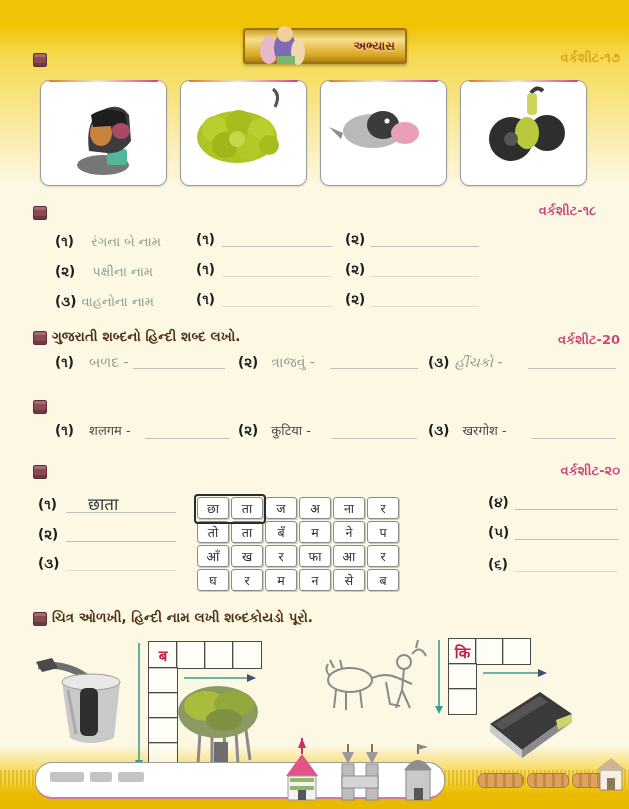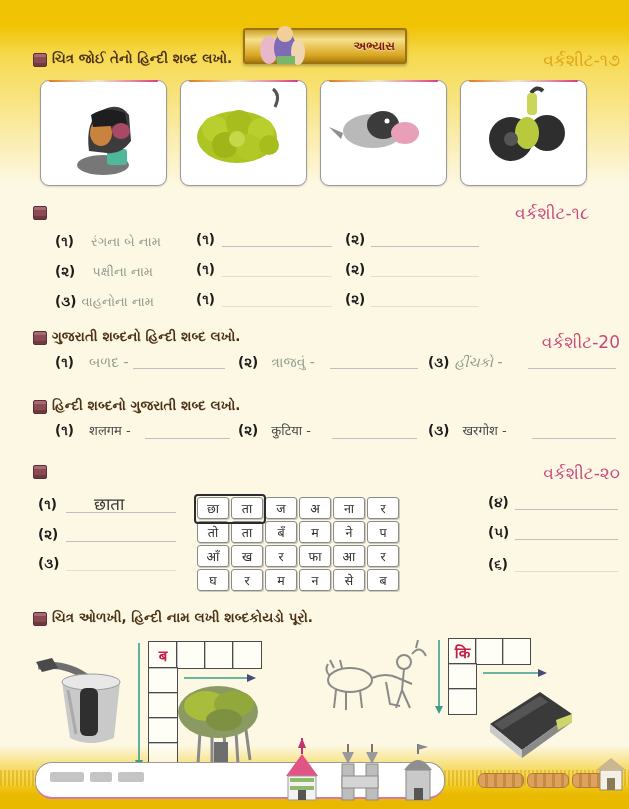--- a/index.html
+++ b/index.html
@@ -1,21 +1,21 @@
 <!DOCTYPE html>
 <html><head>
 <meta charset="utf-8">
 <style>
   html,body{margin:0;padding:0;}
   body{font-family:"DejaVu Sans",sans-serif;background:#888;}
   #page{position:relative;width:629px;height:809px;margin:0 auto;overflow:hidden;
         background:linear-gradient(180deg,#f0c304 0px,#f0c304 26px,#f6d94e 55px,#fdf8e4 185px,#fdf8e4 745px,#f2cd26 782px,#e9b900 795px,#e9b900 809px);}
   .abs{position:absolute;}
   .qtitle{font-weight:bold;font-size:13.5px;color:#4c3317;}
-  .wsheet{font-weight:normal;font-size:17px;}
+  .wsheet{font-weight:bold;font-size:13px;}
   .ws-gold{color:#dfa414;}
   .ws-pink{color:#c8497b;}
   .bullet{width:12px;height:12px;background:#8a4a52;border-radius:2px;border:1px solid #5e2e36;
           box-shadow:inset 0 3px 0 #a86a72, inset 0 -3px 0 #6e3a42;}
   .imgbox{width:125px;height:104px;background:#fff;border:1.5px solid #9a9a9a;border-radius:9px;
           box-shadow:0 1px 2px rgba(0,0,0,.15);}
   .imgbox .topedge{position:absolute;top:-1.5px;left:8px;right:8px;height:2.5px;border-radius:2px;
           background:linear-gradient(90deg,#e07b20,#f3e6c8 45%,#d63d8c);}
   .num{font-weight:bold;font-size:13.5px;color:#1b1b1b;}
   .glabel{font-size:13px;color:#8f9b8d;}
@@ -48,21 +48,20 @@
   </div>
   <svg class="abs" style="left:255px;top:20px;" width="52" height="48">
     <ellipse cx="14" cy="30" rx="9" ry="14" fill="#e8b7c8"></ellipse>
     <ellipse cx="30" cy="28" rx="11" ry="16" fill="#7d6bb5"></ellipse>
     <ellipse cx="30" cy="14" rx="8" ry="8" fill="#f2cf9a"></ellipse>
     <ellipse cx="43" cy="32" rx="7" ry="13" fill="#f0d6ae"></ellipse>
     <rect x="22" y="36" width="18" height="8" fill="#79b56a"></rect>
   </svg>
 
   <div class="abs bullet" style="left:33px;top:53px;"></div>
-  <div class="abs qtitle" style="left:52px;top:50px;">ચિત્ર જોઈ તેનો હિન્દી શબ્દ લખો.</div>
   <div class="abs wsheet ws-gold" style="left:515px;top:50px;width:105px;text-align:right;">વર્કશીટ-૧૭</div>
 
   <div class="abs imgbox" style="left:40px;top:80px;">
     <div class="topedge"></div>
     <svg width="122" height="100">
       <ellipse cx="62" cy="84" rx="26" ry="10" fill="#777"></ellipse>
       <rect x="66" y="68" width="20" height="16" rx="3" fill="#4fb89a"></rect>
       <path d="M48 70 Q44 40 60 30 Q78 20 88 34 L90 60 Q80 74 66 72 Z" fill="#3c3c3c"></path>
       <ellipse cx="60" cy="52" rx="11" ry="13" fill="#c9833f"></ellipse>
       <path d="M50 34 Q64 24 84 32 L86 44 L52 46 Z" fill="#1e1e1e"></path>
@@ -99,21 +98,21 @@
       <path d="M70 12 Q76 4 82 10" stroke="#3a3a3a" stroke-width="4" fill="none"></path>
       <rect x="66" y="12" width="10" height="22" rx="4" fill="#c9d65a"></rect>
       <circle cx="50" cy="58" r="22" fill="#2e2e2e"></circle>
       <circle cx="86" cy="52" r="18" fill="#2e2e2e"></circle>
       <ellipse cx="66" cy="52" rx="12" ry="16" fill="#b9c93e"></ellipse>
       <circle cx="50" cy="58" r="7" fill="#555"></circle>
     </svg>
   </div>
 
   <div class="abs bullet" style="left:33px;top:206px;"></div>
-  <div class="abs wsheet ws-pink" style="left:515px;top:203px;width:105px;text-align:left;">વર્કશીટ-૧૮</div>
+  <div class="abs wsheet ws-pink" style="left:515px;top:203px;width:105px;text-align:center;">વર્કશીટ-૧૮</div>
 
   <div class="abs" style="left:55px;top:231px;">
     <span class="num">(૧)</span>
     <span class="glabel" style="margin-left:12px;">રંગના બે નામ</span>
   </div>
   <span class="abs num" style="left:196px;top:231px;">(૧)</span>
   <div class="abs line" style="left:222px;top:246px;width:110px;"></div>
   <span class="abs num" style="left:345px;top:231px;">(૨)</span>
   <div class="abs line" style="left:371px;top:246px;width:108px;"></div>
 
@@ -149,21 +148,20 @@
     <span class="gword" style="margin-left:8px;">ત્રાજવું -</span>
   </div>
   <div class="abs line" style="left:330px;top:368px;width:88px;"></div>
   <div class="abs" style="left:428px;top:352px;">
     <span class="num">(૩)</span>
     <span class="gword" style="margin-left:0;font-style:italic;">હીંચકો -</span>
   </div>
   <div class="abs line" style="left:528px;top:368px;width:88px;"></div>
 
   <div class="abs bullet" style="left:33px;top:400px;"></div>
-  <div class="abs qtitle" style="left:52px;top:397px;">હિન્દી શબ્દનો ગુજરાતી શબ્દ લખો.</div>
 
   <div class="abs" style="left:55px;top:420px;">
     <span class="num">(૧)</span>
     <span class="dword" style="margin-left:10px;">शलगम -</span>
   </div>
   <div class="abs line" style="left:145px;top:438px;width:85px;"></div>
   <div class="abs" style="left:238px;top:420px;">
     <span class="num">(૨)</span>
     <span class="dword" style="margin-left:8px;">कुटिया -</span>
   </div>
@@ -171,21 +169,21 @@
   <div class="abs" style="left:428px;top:420px;">
     <span class="num">(૩)</span>
     <span class="dword" style="margin-left:8px;">खरगोश -</span>
   </div>
   <div class="abs line" style="left:532px;top:438px;width:84px;"></div>
 
   <div class="abs bullet" style="left:33px;top:465px;"></div>
   <div class="abs wsheet ws-pink" style="left:515px;top:463px;width:105px;text-align:right;">વર્કશીટ-૨૦</div>
 
   <span class="abs num" style="left:38px;top:496px;">(૧)</span>
-  <span class="abs answord" style="left:94px;top:492px;">छाता</span>
+  <span class="abs answord" style="left:88px;top:492px;">छाता</span>
   <div class="abs line" style="left:66px;top:512px;width:110px;"></div>
   <span class="abs num" style="left:38px;top:526px;">(૨)</span>
   <div class="abs line" style="left:66px;top:541px;width:110px;"></div>
   <span class="abs num" style="left:38px;top:555px;">(૩)</span>
   <div class="abs line-faint" style="left:66px;top:570px;width:110px;"></div>
 
   <div class="abs grid5" style="left:197px;top:497px;">
     <span class="gcell">छा</span>
     <span class="gcell">ता</span>
     <span class="gcell">ज</span>

